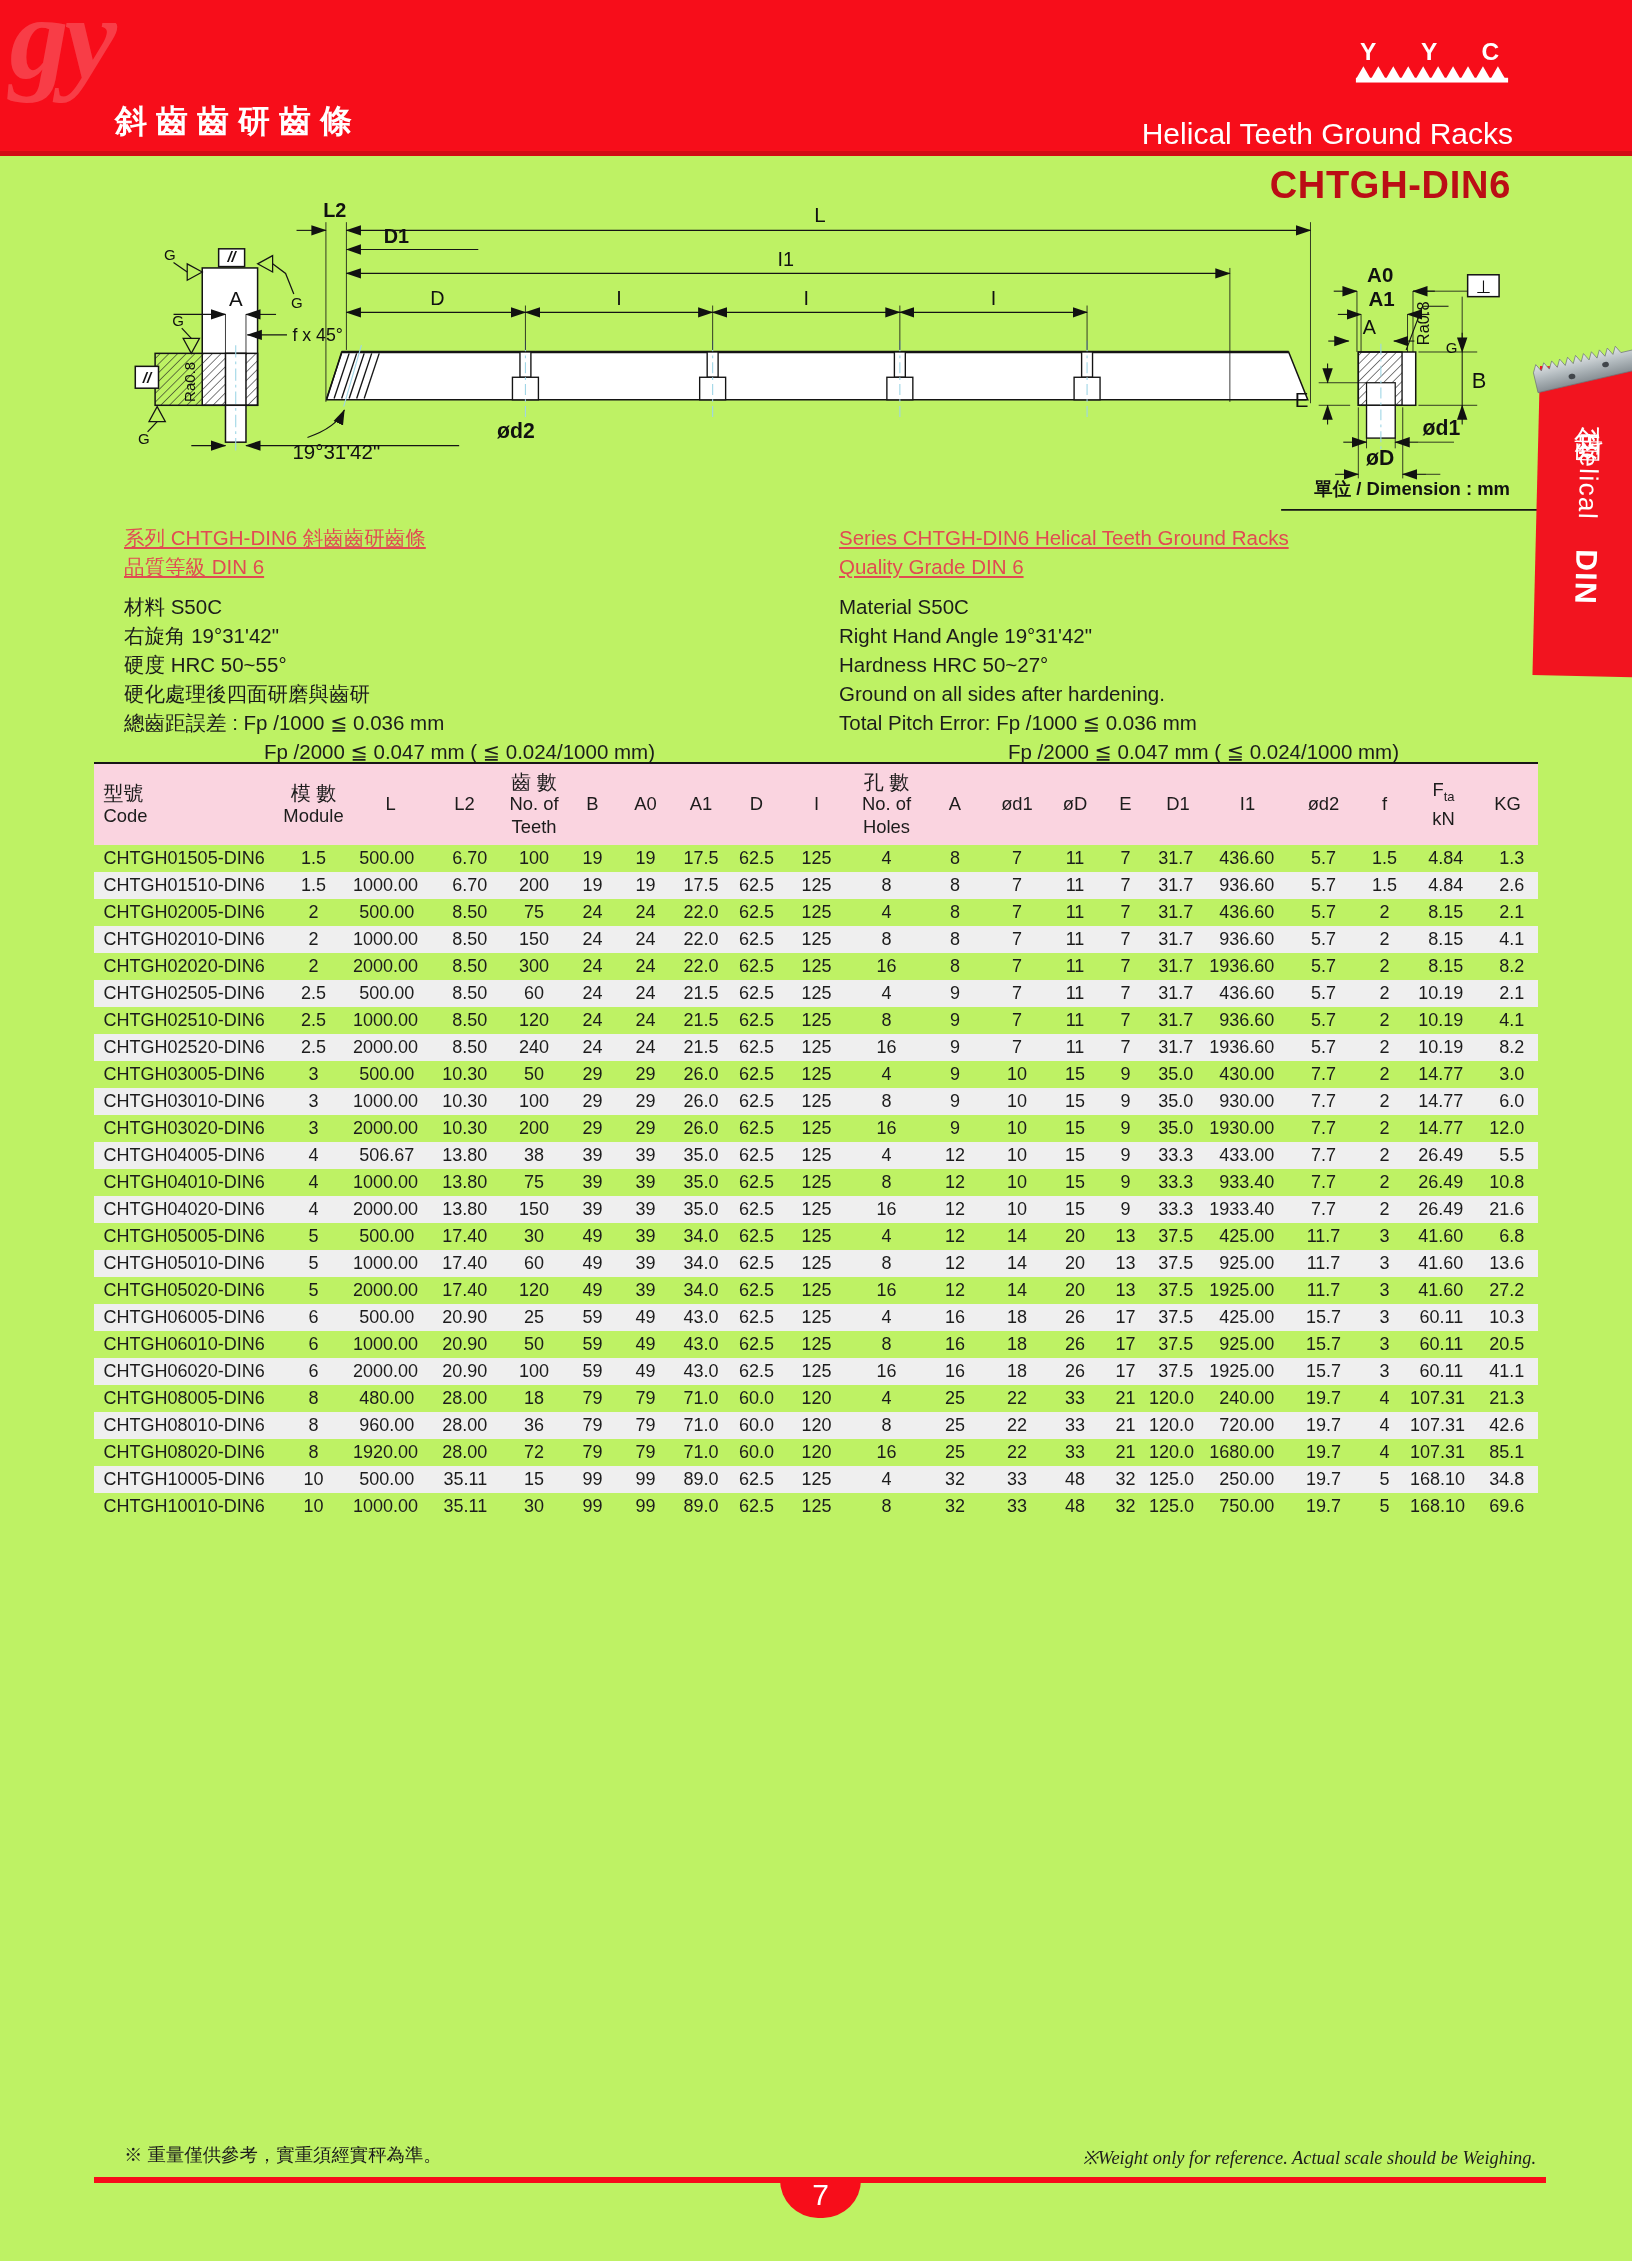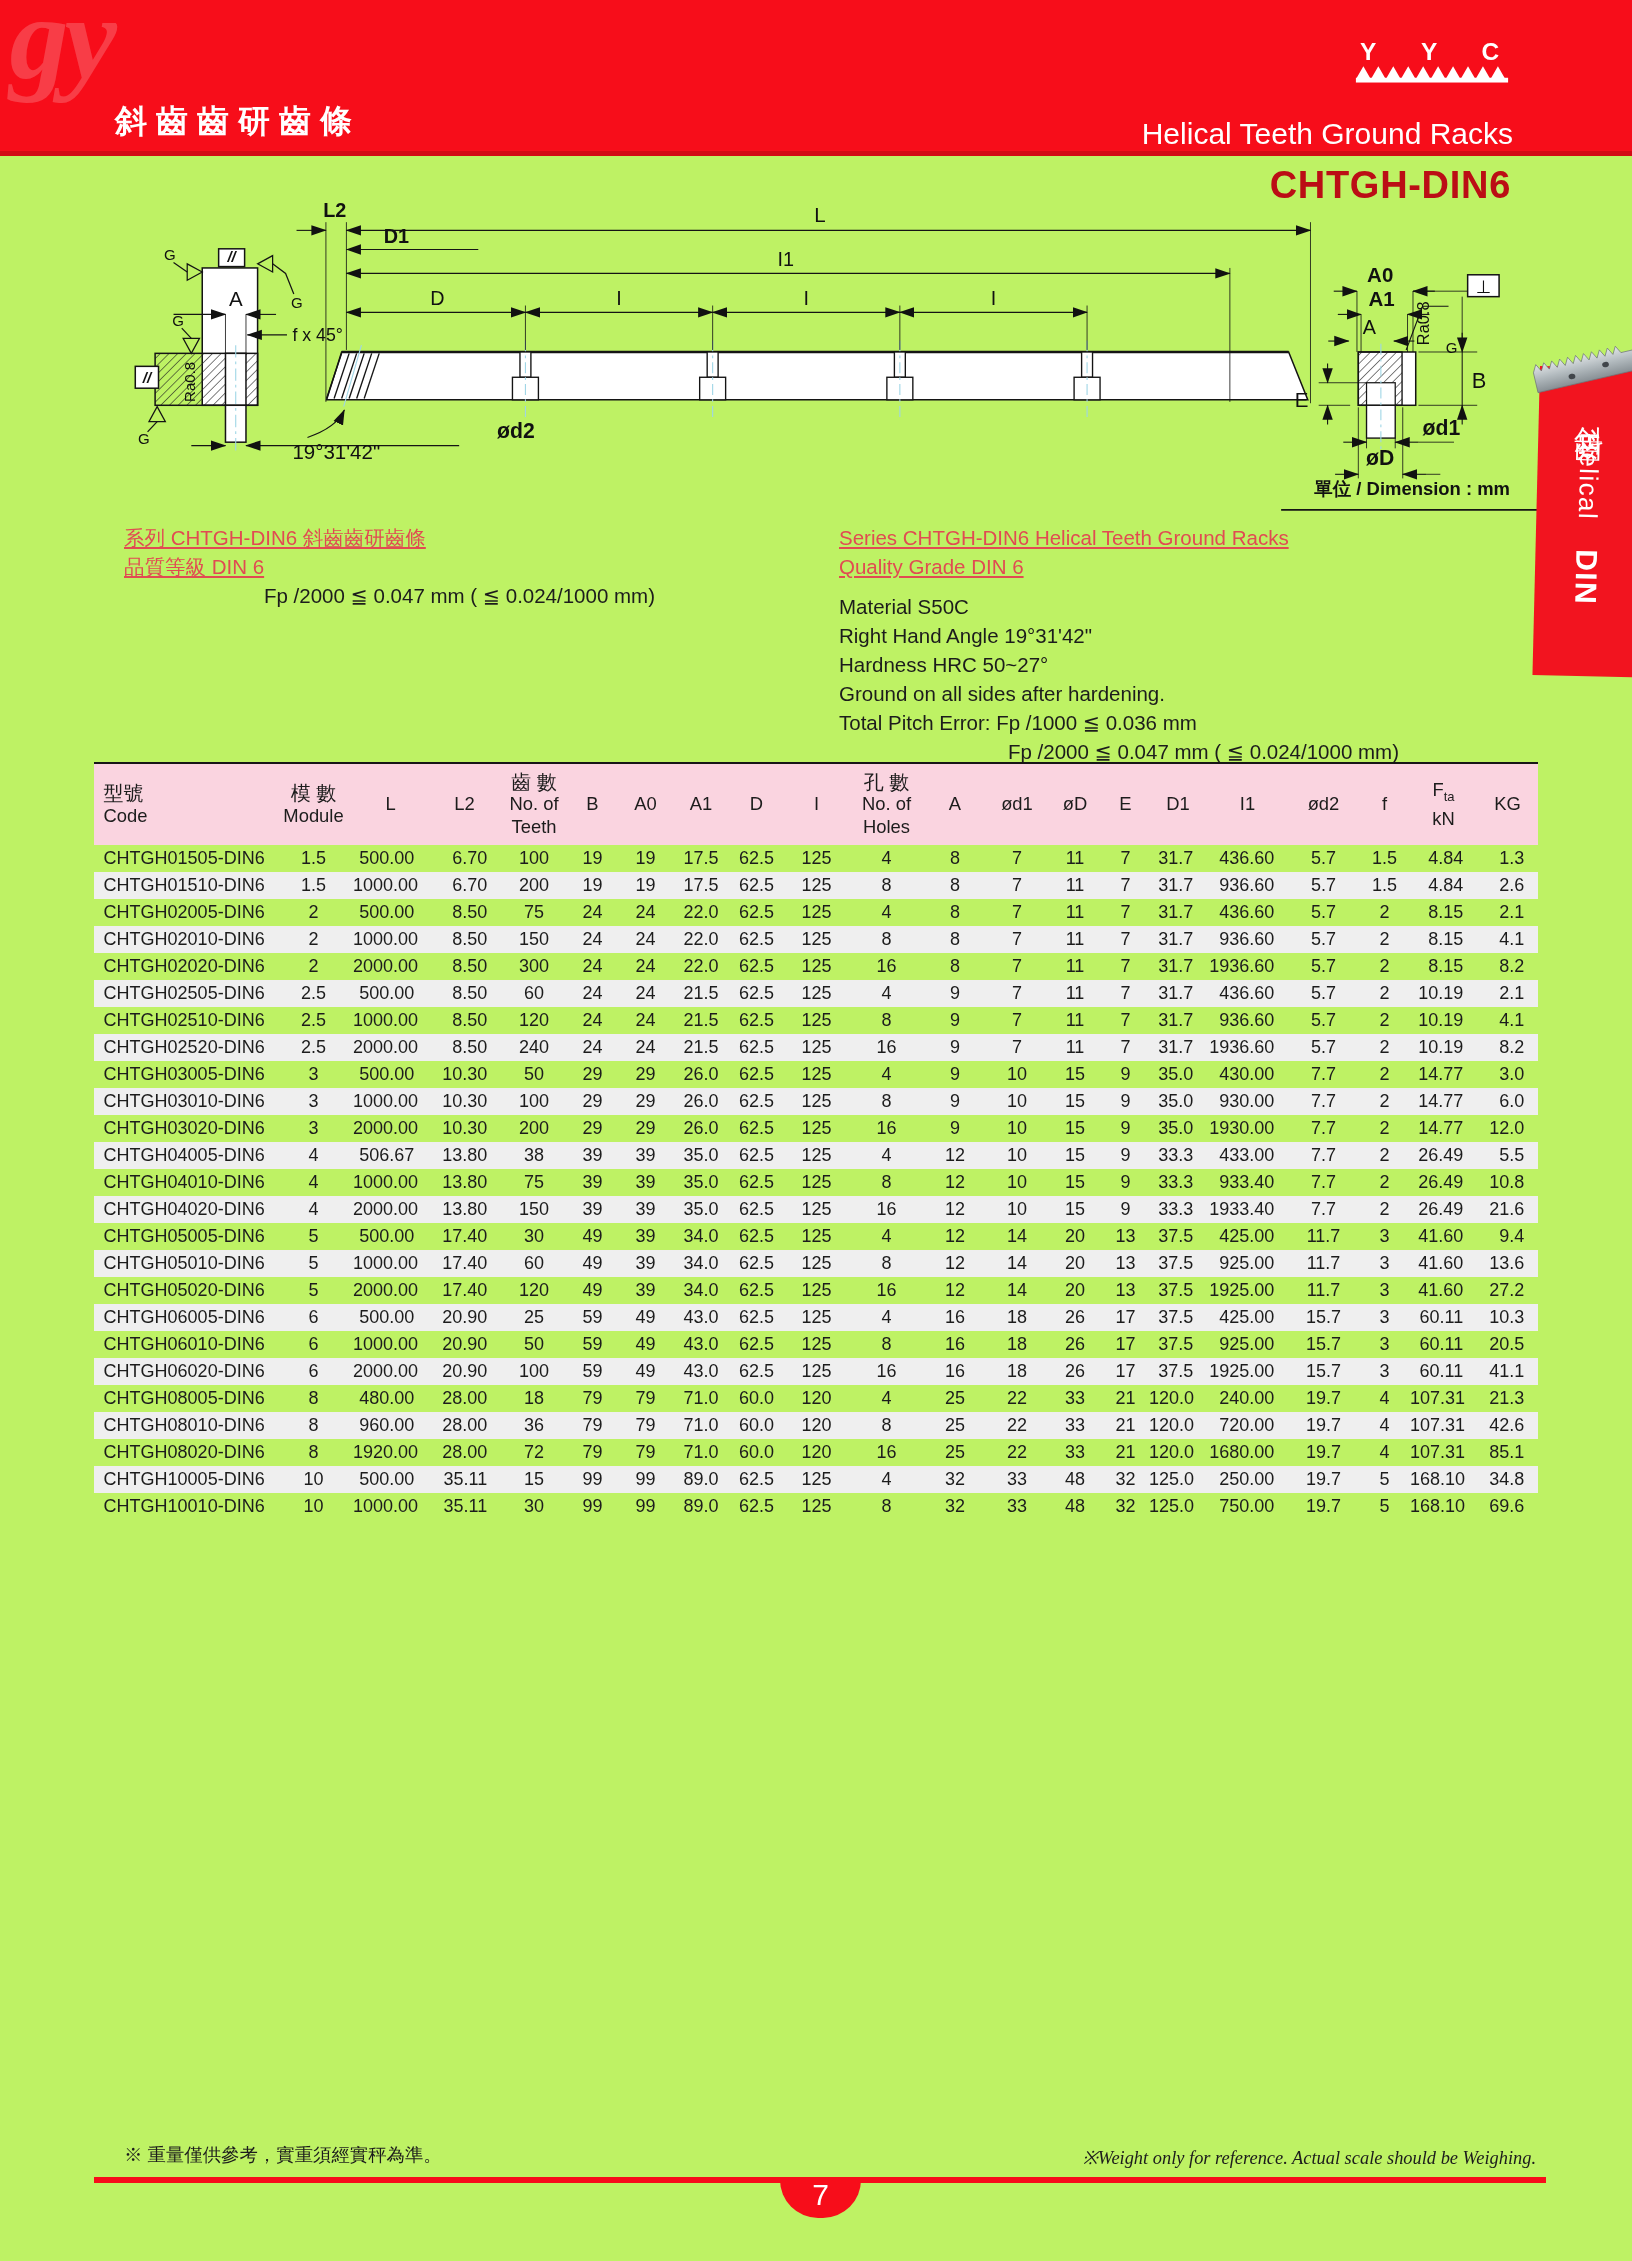--- a/index.html
+++ b/index.html
@@ -272,20 +272,27 @@
     <g transform="rotate(-13 85 48)">
       <path fill="url(#mg)" stroke="#6c7378" stroke-width="1" d="M8,68 L8,38 l6,-11 6,11 6,-11 6,11 6,-11 6,11 6,-11 6,11 6,-11 6,11 6,-11 6,11 6,-11 6,11 6,-11 6,11 6,-11 6,11 6,-11 6,11 6,-11 6,11 L164,38 L164,68 Z"></path>
       <ellipse cx="62" cy="56" rx="5" ry="4" fill="#41464b"></ellipse>
       <ellipse cx="114" cy="50" rx="5" ry="4" fill="#41464b"></ellipse>
     </g>
   </svg>
 
   <div class="ser ser-zh">
     <div class="red">系列 CHTGH-DIN6  斜齒齒研齒條</div>
     <div class="red">品質等級 DIN 6</div>
+    <div class="blk">
+        <div>材料 S50C</div>
+        <div>右旋角 19°31'42"</div>
+        <div>硬度 HRC 50~55°</div>
+        <div>硬化處理後四面研磨與齒研</div>
+        <div>總齒距誤差 : Fp /1000 ≦ 0.036 mm</div>
+      </div>
     <div class="p2-zh">Fp /2000 ≦ 0.047 mm ( ≦ 0.024/1000 mm)</div>
   </div>
   <div class="ser ser-en">
     <div class="red">Series CHTGH-DIN6  Helical Teeth Ground Racks</div>
     <div class="red">Quality Grade DIN 6</div>
     <div class="blk">
         <div>Material S50C</div>
         <div>Right Hand Angle 19°31'42"</div>
         <div>Hardness HRC 50~27°</div>
         <div>Ground on all sides after hardening.</div>
@@ -730,21 +737,21 @@
             <td class="">4</td>
             <td class="">12</td>
             <td class="">14</td>
             <td class="">20</td>
             <td class="">13</td>
             <td class="r">37.5</td>
             <td class="r">425.00</td>
             <td class="">11.7</td>
             <td class="">3</td>
             <td class="r">41.60</td>
-            <td class="r">9.4</td>
+            <td class="r">6.8</td>
           </tr>
           <tr>
             <td class="l">CHTGH05010-DIN6</td>
             <td class="">5</td>
             <td class="r">1000.00</td>
             <td class="r">17.40</td>
             <td class="">60</td>
             <td class="">49</td>
             <td class="">39</td>
             <td class="">34.0</td>

